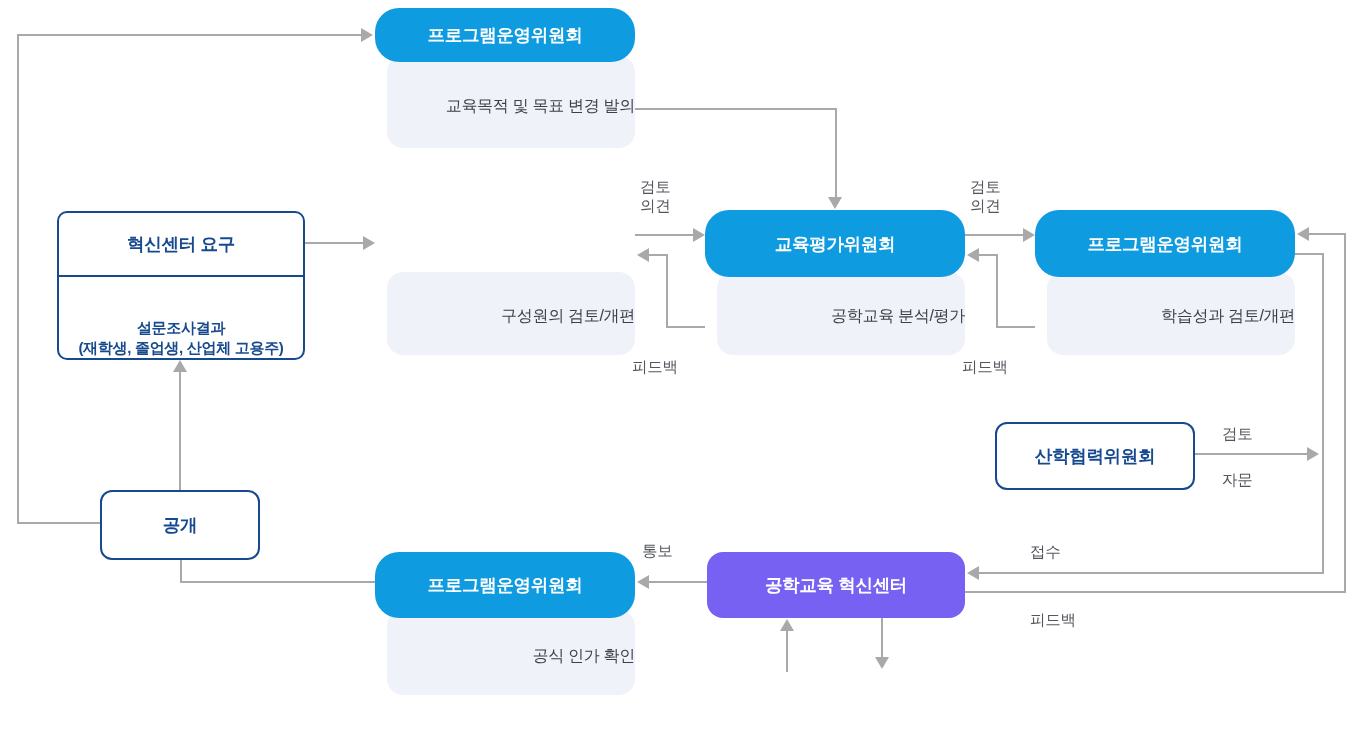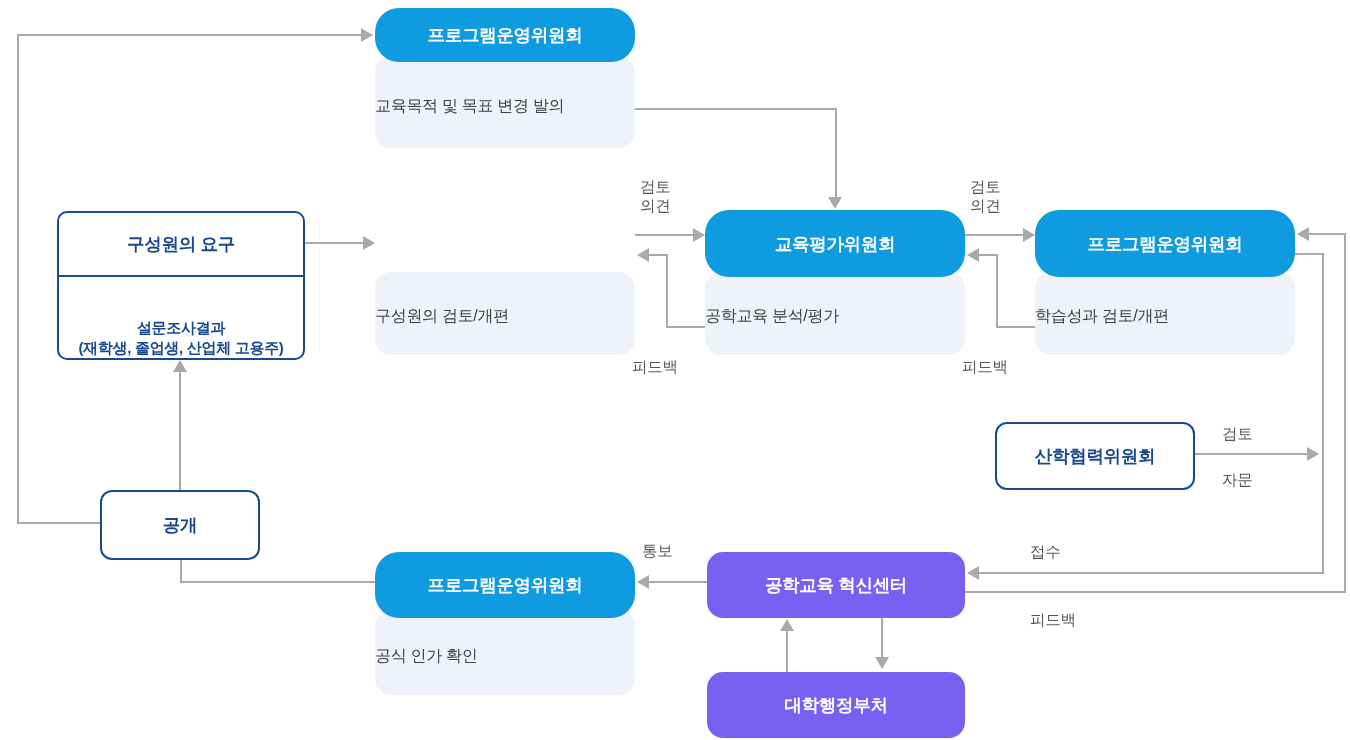--- a/index.html
+++ b/index.html
@@ -20,22 +20,22 @@
   .h{height:2px}
   .v{width:2px}
   .arr{position:absolute;width:0;height:0}
   .arrR{border-top:7px solid transparent;border-bottom:7px solid transparent;border-left:12px solid var(--line)}
   .arrL{border-top:7px solid transparent;border-bottom:7px solid transparent;border-right:12px solid var(--line)}
   .arrU{border-left:7px solid transparent;border-right:7px solid transparent;border-bottom:12px solid var(--line)}
   .arrD{border-left:7px solid transparent;border-right:7px solid transparent;border-top:12px solid var(--line)}
 
   
   .unit{position:absolute}
-  .panel{position:absolute;left:0;right:0;bottom:0;background:var(--panel);border-radius:16px;
-         display:flex;align-items:center;justify-content:flex-start}
+  .panel{position:absolute;left:12px;right:0;bottom:0;background:var(--panel);border-radius:16px;
+         display:flex;align-items:center;justify-content:flex-end}
   .subtitle{color:var(--subtext);font-size:16px;letter-spacing:-0.3px;text-align:center}
   .bluebox{position:absolute;left:0;right:0;top:0;background:var(--blue);border-radius:24px;
            display:flex;align-items:center;justify-content:center}
   .boxtitle{color:#fff;font-size:17.5px;font-weight:700;letter-spacing:-0.3px}
   .purplebox{position:absolute;background:var(--purple);border-radius:16px;
              display:flex;align-items:center;justify-content:center}
   .outline{position:absolute;background:#fff;border:2.5px solid var(--navy);border-radius:12px;
            display:flex;align-items:center;justify-content:center}
   .outtitle{color:var(--navy);font-size:17.5px;font-weight:700;letter-spacing:-0.3px;text-align:center}
   .members{flex-direction:column;align-items:stretch;justify-content:flex-start;border-radius:10px}
@@ -142,21 +142,21 @@
     <div class="panel" style="top:48px;padding-top:8px">
       <div class="subtitle">교육목적 및 목표 변경 발의</div>
     </div>
     <div class="bluebox" style="height:54px">
       <span class="boxtitle">프로그램운영위원회</span>
     </div>
   </div>
 
   <div class="outline members" style="left:57px;top:211px;width:248px;height:149px">
     <div class="cell-top">
-      <span class="outtitle">구성원의 요구</span>
+      <span class="outtitle">혁신센터 요구</span>
     </div>
     <div class="cell-bottom">
       <span class="outtitle small">설문조사결과
 (재학생, 졸업생, 산업체 고용주)</span>
     </div>
   </div>
 
   <div class="unit" style="left:375px;top:210px;width:260px;height:145px">
     <div class="panel" style="top:62px;padding-top:6px">
       <div class="subtitle">구성원의 검토/개편</div>
@@ -195,23 +195,20 @@
     </div>
     <div class="bluebox" style="height:66px">
       <span class="boxtitle">프로그램운영위원회</span>
     </div>
   </div>
 
   <div class="purplebox" style="left:707px;top:552px;width:258px;height:66px">
     <span class="boxtitle">공학교육 혁신센터</span>
   </div>
 
-  <div class="purplebox" style="left:707px;top:672px;width:258px;height:66px">
-    <span class="boxtitle">대학행정부처</span>
-  </div>
 
   <div class="elabel" style="left:640px;top:177px;width:60px">검토
 의견</div>
   <div class="elabel" style="left:970px;top:177px;width:60px">검토
 의견</div>
   <div class="elabel" style="left:632px;top:357px;width:80px">피드백</div>
   <div class="elabel" style="left:962px;top:357px;width:80px">피드백</div>
   <div class="elabel" style="left:1030px;top:610px;width:80px">피드백</div>
   <div class="elabel" style="left:642px;top:541px;width:60px">통보</div>
   <div class="elabel" style="left:1030px;top:542px;width:60px">접수</div>

